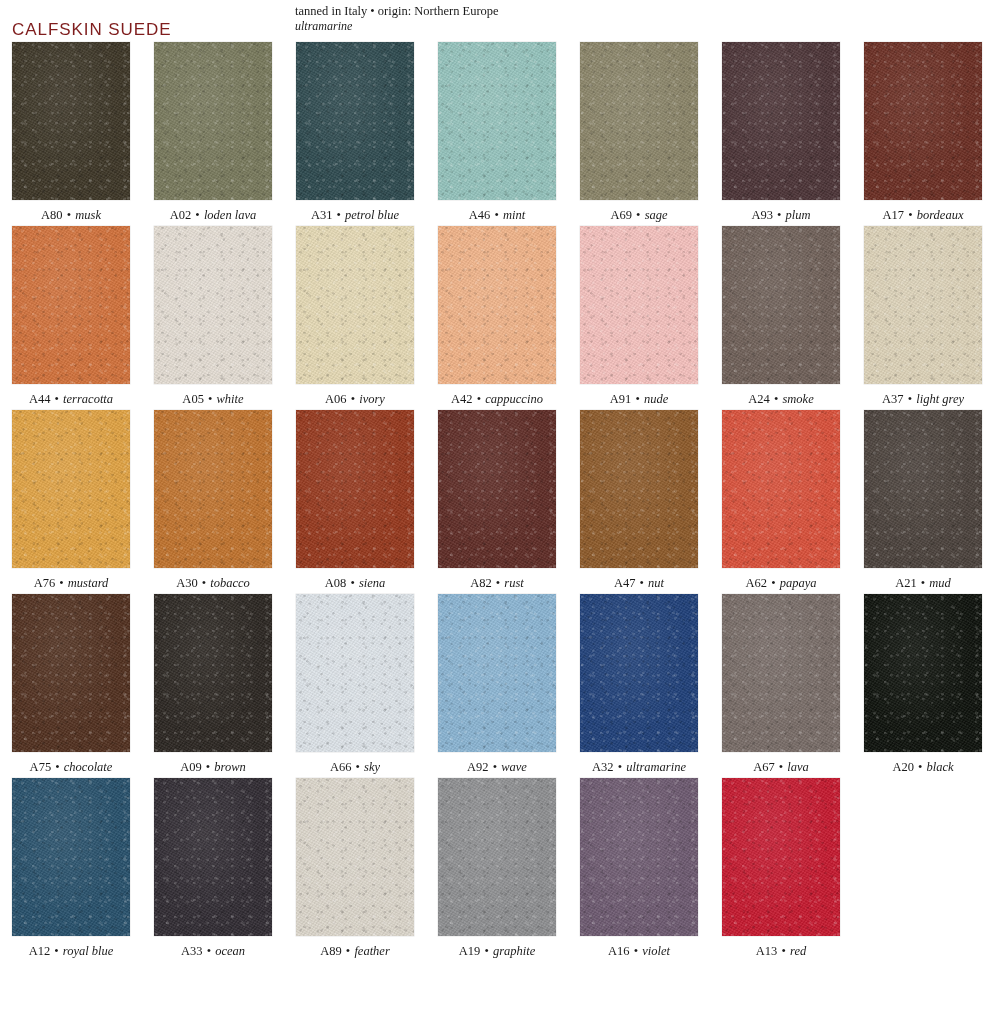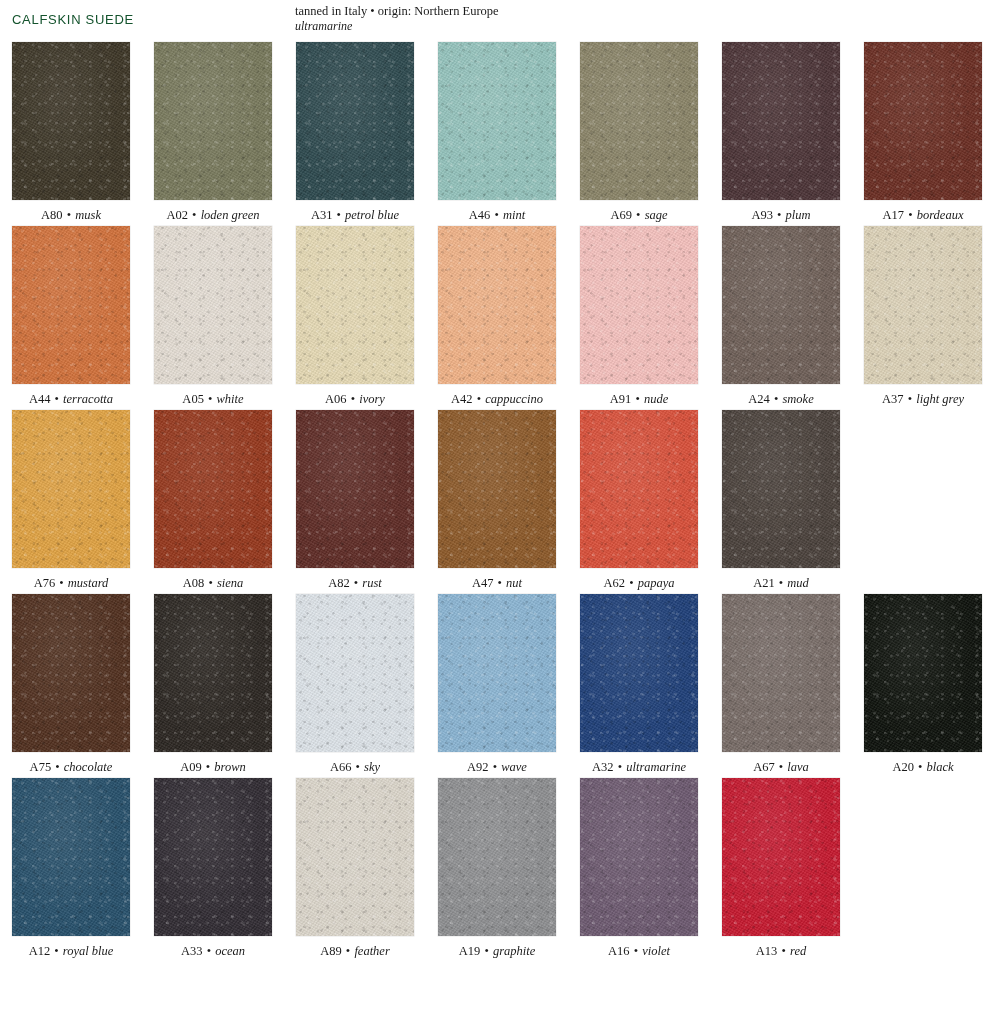--- a/index.html
+++ b/index.html
@@ -18,26 +18,26 @@
 
   
   .header {
     position: relative;
     height: 42px;
     padding: 0;
   }
   .header-title {
     position: absolute;
     left: 12px;
-    top: 12px;
+    top: 20px;
     font-family: "Liberation Sans", sans-serif;
-    font-size: 13px;
+    font-size: 17px;
     letter-spacing: 0.055em;
     font-weight: 400;
-    color: #14532d;
+    color: #7f1d1d;
     white-space: nowrap;
   }
   .header-meta {
     position: absolute;
     left: 295px;
     top: 3px;
     font-family: Liberation Serif, serif;
     font-size: 12.5px;
     line-height: 1.28;
     color: #1b1b1b;
@@ -141,21 +141,21 @@
       <div class="swatch-cell">
         <div class="swatch-chip-wrap">
           <div class="swatch-chip" style="background-color: rgb(61, 54, 39);"></div>
         </div>
         <div class="swatch-label"><span class="code">A80</span> <span class="sep">•</span> <span class="name">musk</span></div>
       </div>
       <div class="swatch-cell">
         <div class="swatch-chip-wrap">
           <div class="swatch-chip" style="background-color: rgb(120, 121, 92);"></div>
         </div>
-        <div class="swatch-label"><span class="code">A02</span> <span class="sep">•</span> <span class="name">loden green</span></div>
+        <div class="swatch-label"><span class="code">A02</span> <span class="sep">•</span> <span class="name">loden lava</span></div>
       </div>
       <div class="swatch-cell">
         <div class="swatch-chip-wrap">
           <div class="swatch-chip" style="background-color: rgb(46, 74, 79);"></div>
         </div>
         <div class="swatch-label"><span class="code">A31</span> <span class="sep">•</span> <span class="name">petrol blue</span></div>
       </div>
       <div class="swatch-cell">
         <div class="swatch-chip-wrap">
           <div class="swatch-chip" style="background-color: rgb(148, 195, 188);"></div>
@@ -227,20 +227,26 @@
     </div>
     <div class="swatch-row">
       <div class="swatch-cell">
         <div class="swatch-chip-wrap">
           <div class="swatch-chip" style="background-color: rgb(224, 162, 67);"></div>
         </div>
         <div class="swatch-label"><span class="code">A76</span> <span class="sep">•</span> <span class="name">mustard</span></div>
       </div>
       <div class="swatch-cell">
         <div class="swatch-chip-wrap">
+          <div class="swatch-chip" style="background-color: rgb(192, 115, 46);"></div>
+        </div>
+        <div class="swatch-label"><span class="code">A30</span> <span class="sep">•</span> <span class="name">tobacco</span></div>
+      </div>
+      <div class="swatch-cell">
+        <div class="swatch-chip-wrap">
           <div class="swatch-chip" style="background-color: rgb(150, 56, 29);"></div>
         </div>
         <div class="swatch-label"><span class="code">A08</span> <span class="sep">•</span> <span class="name">siena</span></div>
       </div>
       <div class="swatch-cell">
         <div class="swatch-chip-wrap">
           <div class="swatch-chip" style="background-color: rgb(95, 44, 38);"></div>
         </div>
         <div class="swatch-label"><span class="code">A82</span> <span class="sep">•</span> <span class="name">rust</span></div>
       </div>

